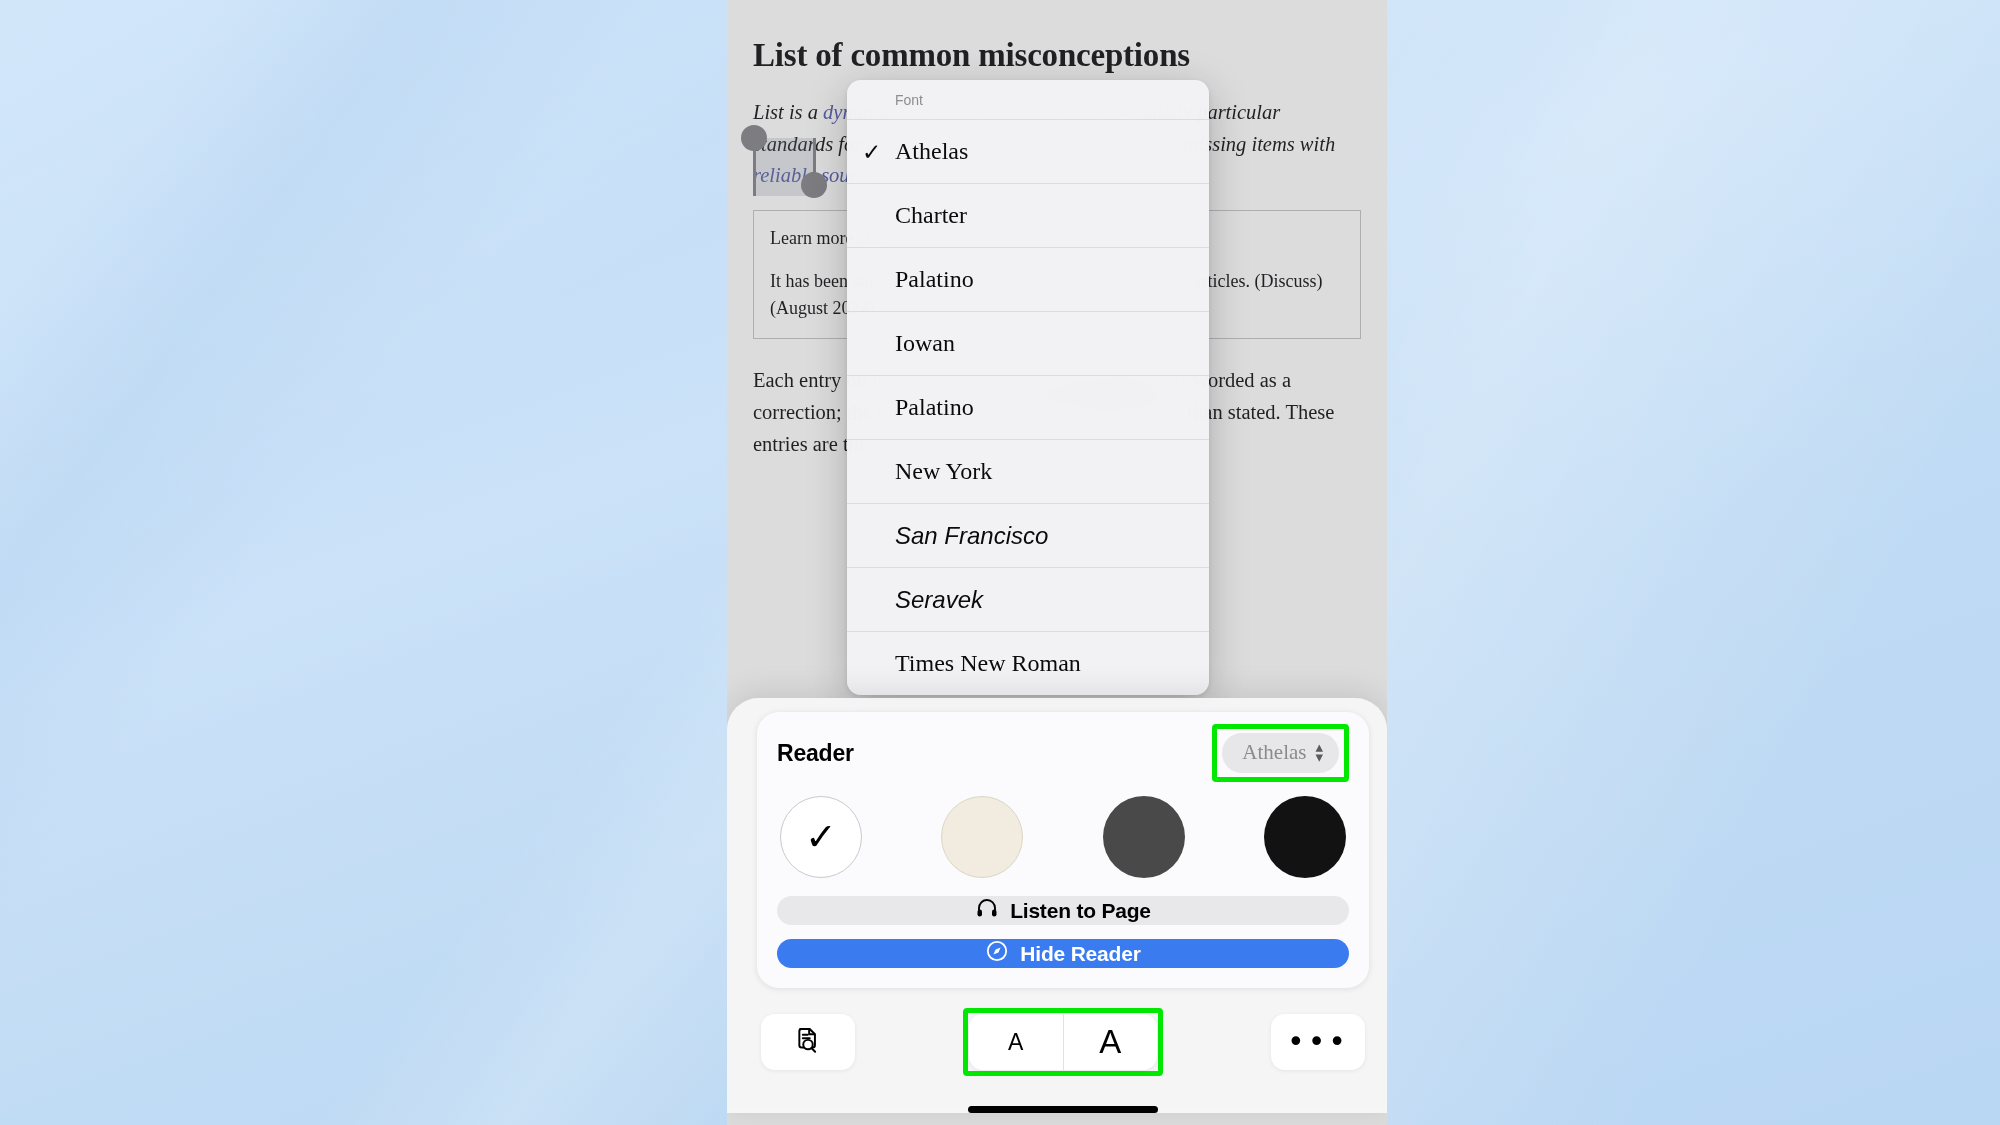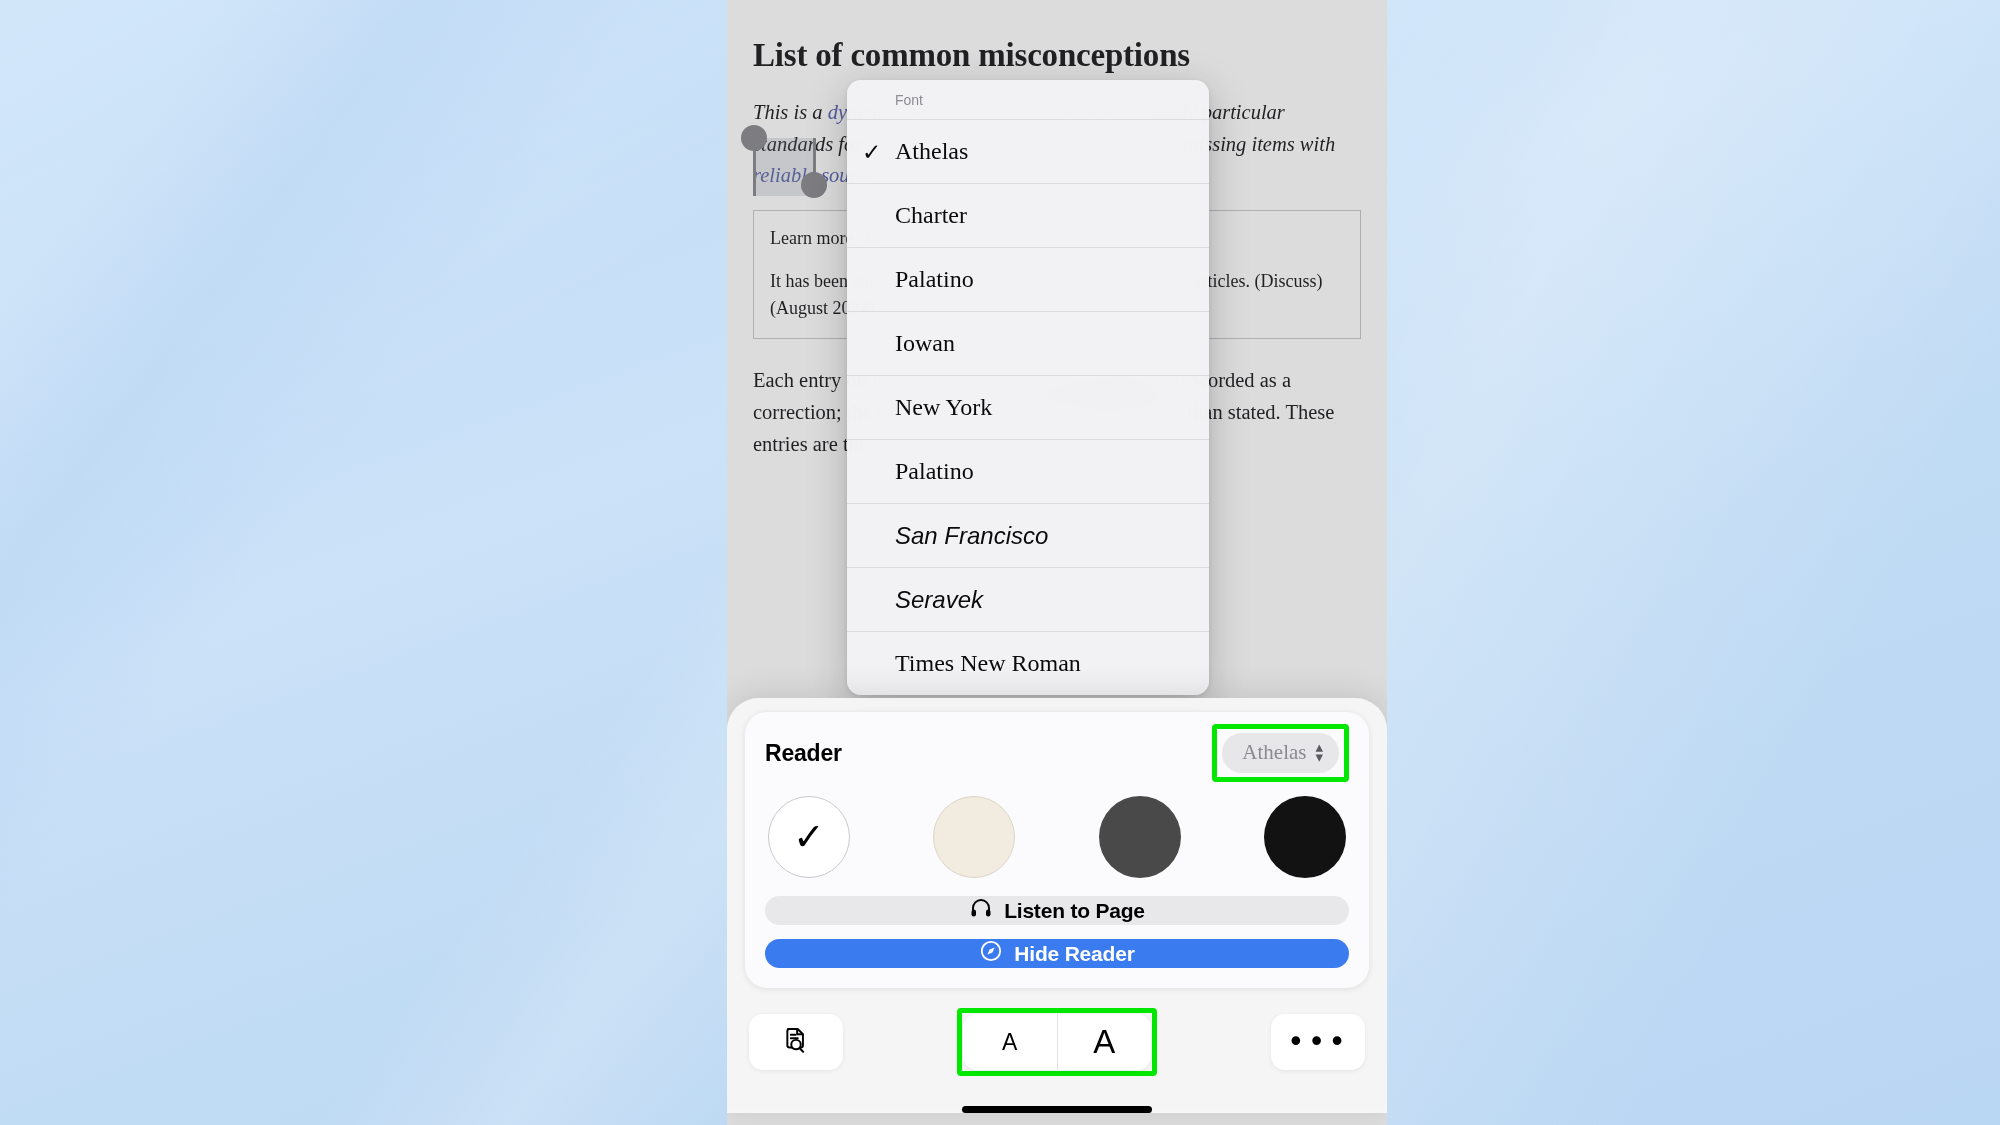--- a/index.html
+++ b/index.html
@@ -132,21 +132,21 @@
   
   #sheet-wrap {
     position:absolute;
     left: 0; right: 0; bottom: 0;
     padding: 0 18px 0 18px;
   }
   #sheet-outer {
     background: rgba(246,246,248,0.94);
     border-radius: 32px 32px 0 0;
     box-shadow: 0 -6px 30px rgba(0,0,0,0.10);
-    padding: 14px 0 0 0;
+    padding: 14px 0 0 12px;
     margin: 0 -18px;
   }
   #reader-card {
     margin: 0 18px;
     background: #fbfbfd;
     border-radius: 22px;
     box-shadow: 0 1px 6px rgba(0,0,0,0.10);
     padding: 18px 20px 20px 20px;
   }
   .rc-top {
@@ -243,21 +243,21 @@
 <body>
 
 <div id="wallpaper"></div>
 
 <div id="phone">
 
   <div id="article">
     <h1>List of common misconceptions</h1>
 
     <p class="lede">
-      <span>This is a </span><span class="lnk">dynamic list and may never be able to</span><span> satisfy particular standards for completeness. </span><span>You can help by adding missing items with </span><span class="lnk">reliable sources</span><span>.</span>
+      <span>List is a </span><span class="lnk">dynamic list and may never be able to</span><span> satisfy particular standards for completeness. </span><span>You can help by adding missing items with </span><span class="lnk">reliable sources</span><span>.</span>
     </p>
 
     <div class="notebox">
       <p>Learn more about this article's listed</p>
       <p>
         <span>It has been suggested that this article be</span>
         <span class="lnk">split</span><span> into multiple articles. (Discuss) (August 2024)</span>
       </p>
     </div>
 
@@ -286,24 +286,24 @@
     <div class="fm-row" data-face="serif">
       <span>Charter</span>
     </div>
     <div class="fm-row" data-face="serif">
       <span>Palatino</span>
     </div>
     <div class="fm-row" data-face="serif">
       <span>Iowan</span>
     </div>
     <div class="fm-row" data-face="serif">
+      <span>Palatino</span>
+    </div>
+    <div class="fm-row" data-face="serif">
       <span>New York</span>
-    </div>
-    <div class="fm-row" data-face="serif">
-      <span>Palatino</span>
     </div>
     <div class="fm-row" data-face="sans">
       <span>San Francisco</span>
     </div>
     <div class="fm-row" data-face="sans">
       <span>Seravek</span>
     </div>
     <div class="fm-row" data-face="serif">
       <span>Times New Roman</span>
     </div>

